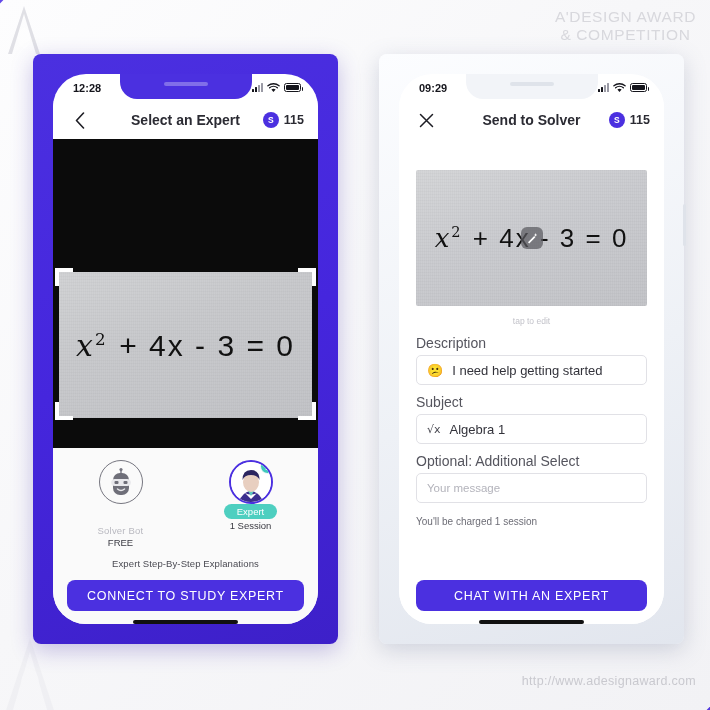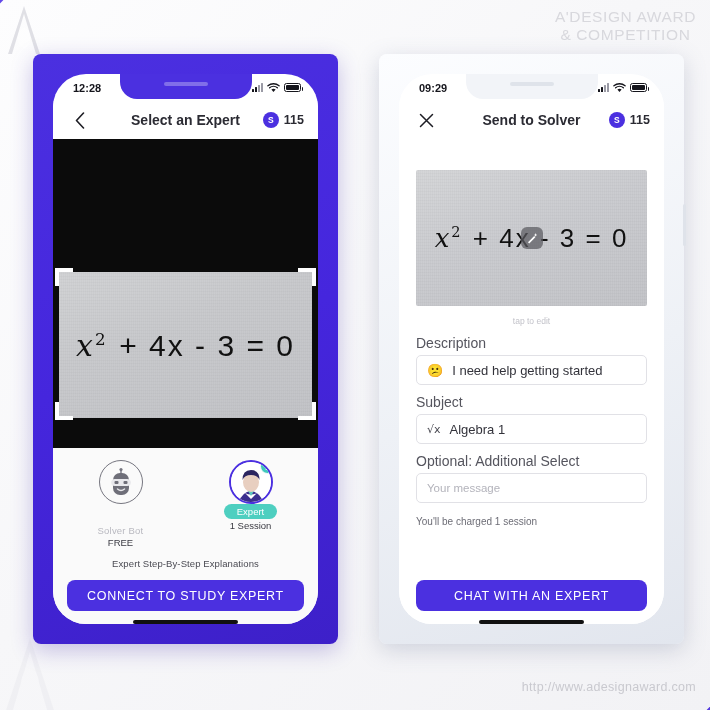--- a/index.html
+++ b/index.html
@@ -17,21 +17,21 @@
 
   
   .award-title {
     position: absolute; right: 14px; top: 8px;
     text-align: center; color: #d8d8dd;
     font-size: 15.5px; letter-spacing: 0.6px; line-height: 1.18;
     font-weight: 400;
   }
   .award-title .l2 { display:block; }
   .site-url {
-    position: absolute; right: 14px; bottom: 16px;
+    position: absolute; right: 14px; bottom: 22px;
     color: #c9c9cf; font-size: 12.5px; letter-spacing: .3px;
   }
   .logo-a {
     position: absolute; width: 40px; height: 52px;
     opacity: .55;
   }
   .logo-tl { left: 4px; top: 4px; }
   .logo-bl { left: 2px; bottom: 0px; width: 56px; height: 74px; opacity:.5;}
   .corner-accent { position:absolute; width:56px; height:56px; overflow:hidden;}
   .corner-tl { left:0; top:0; }

